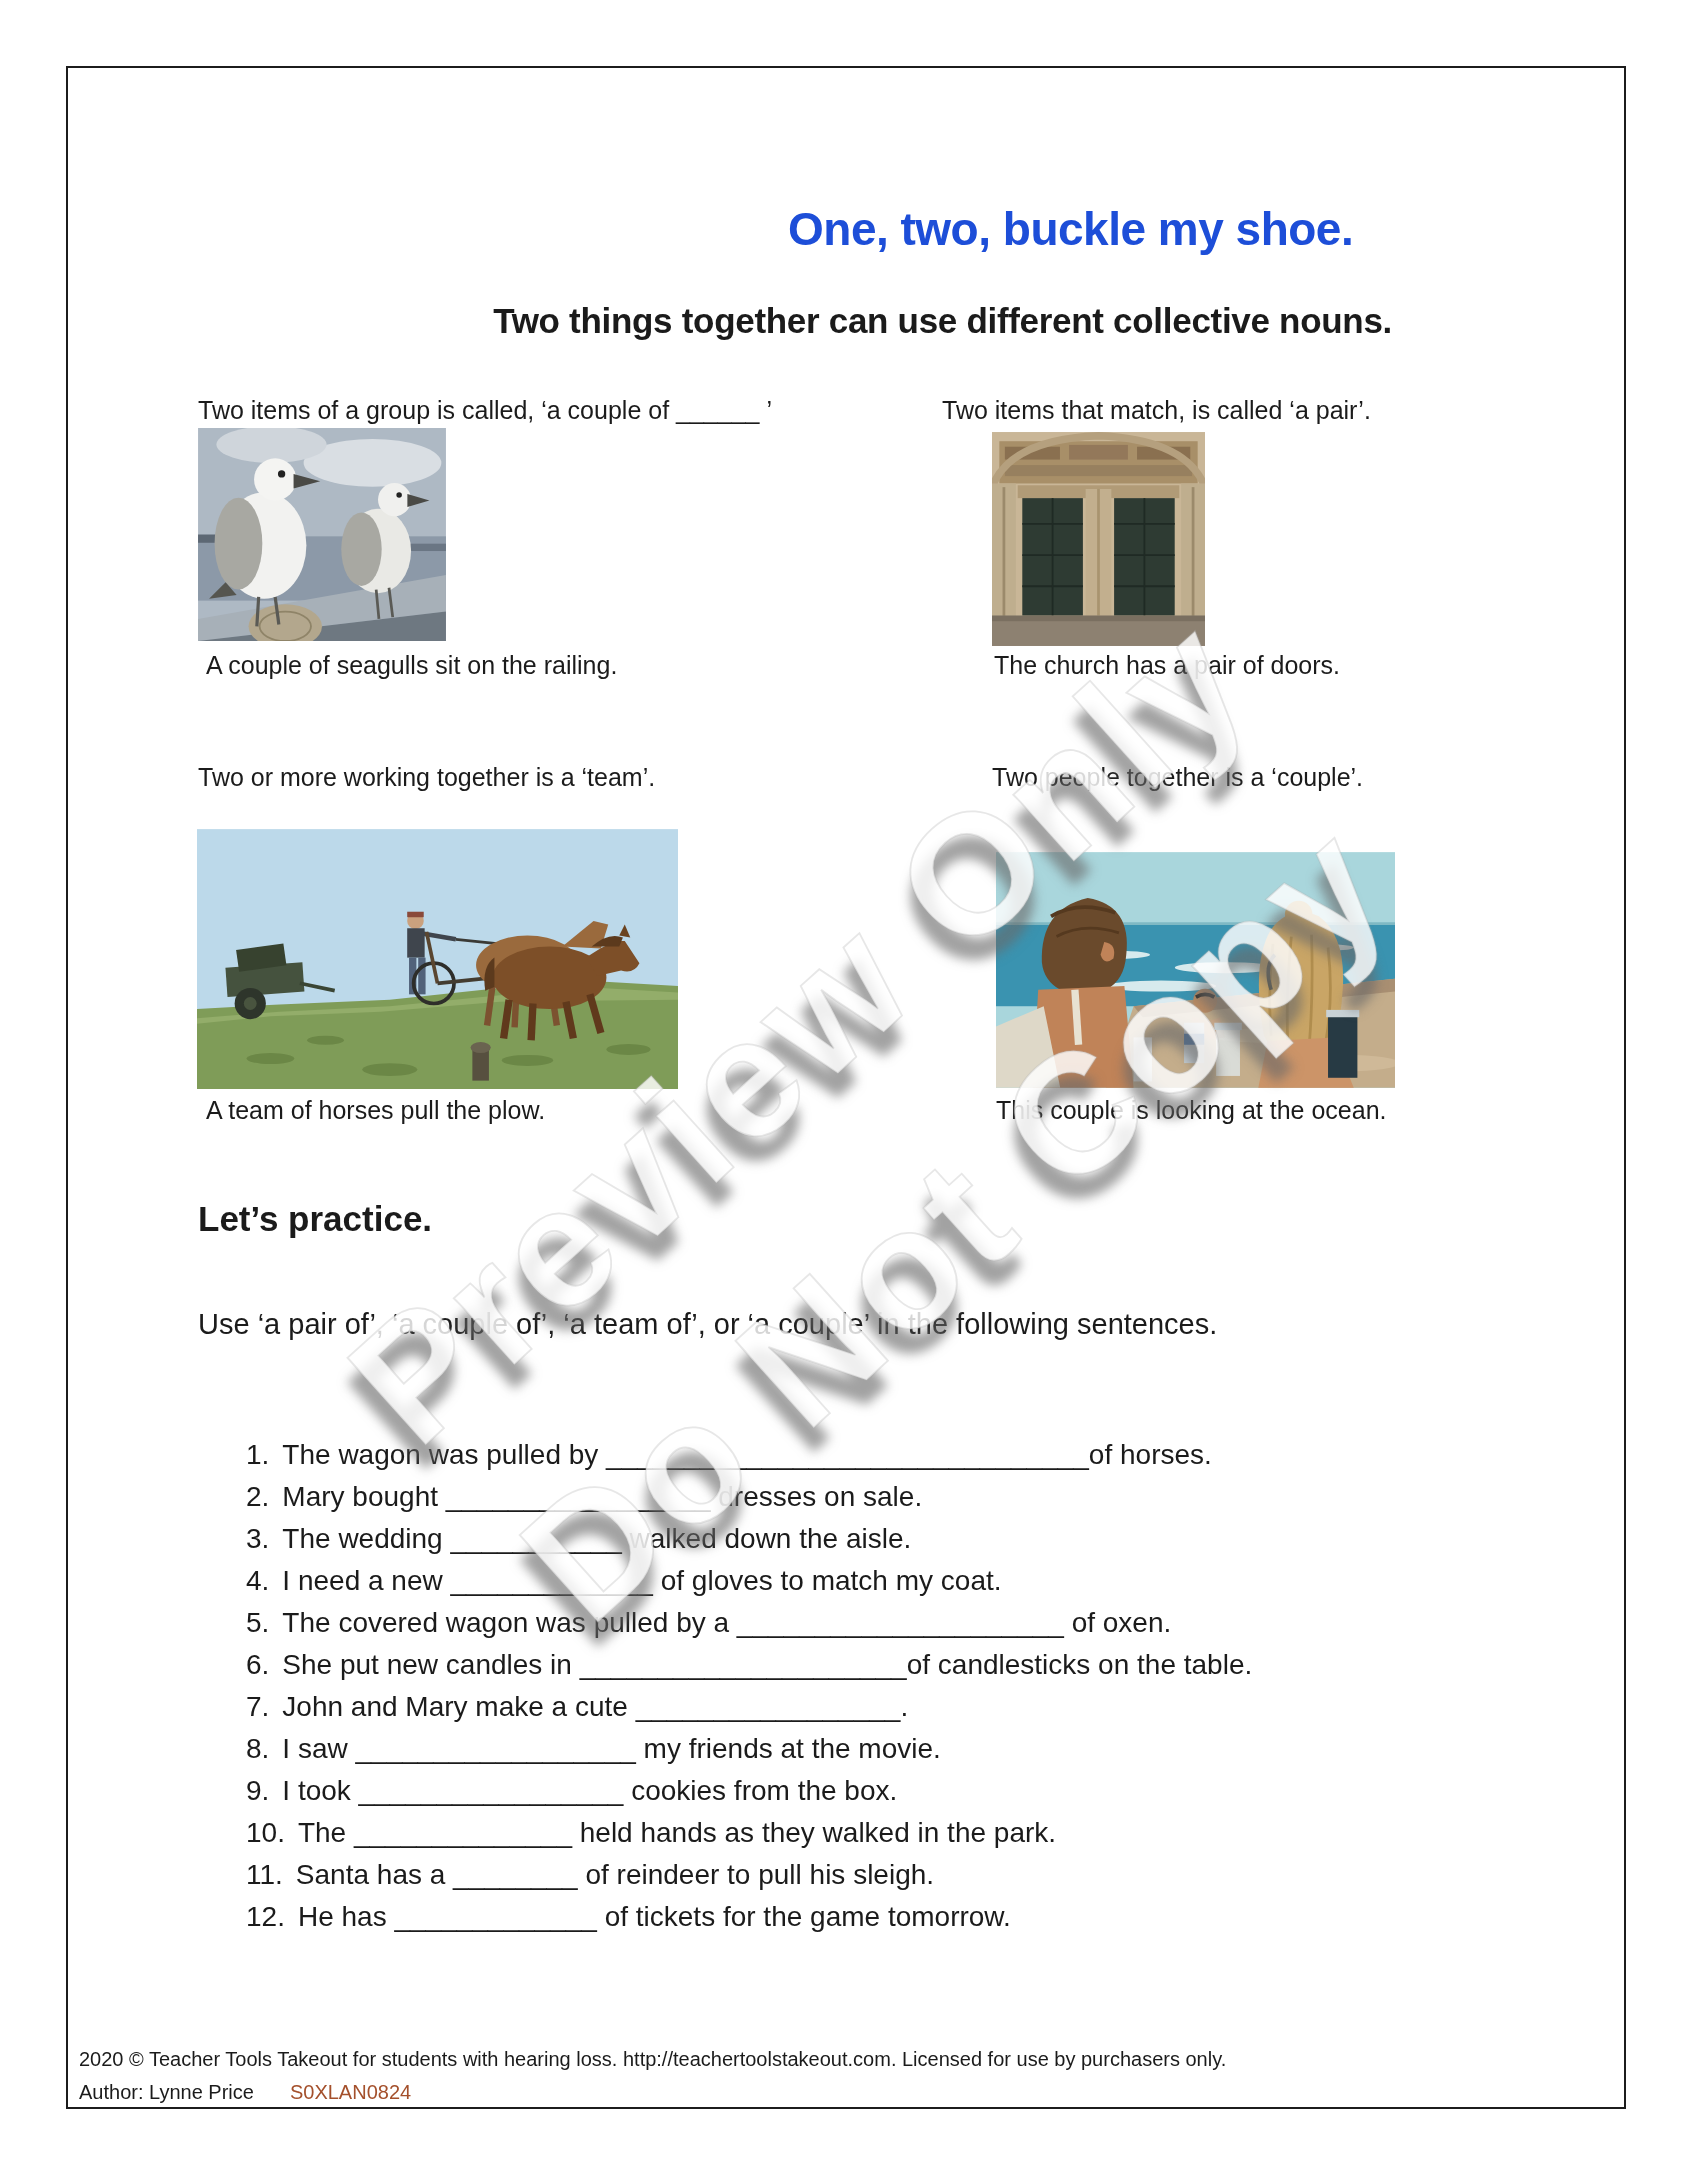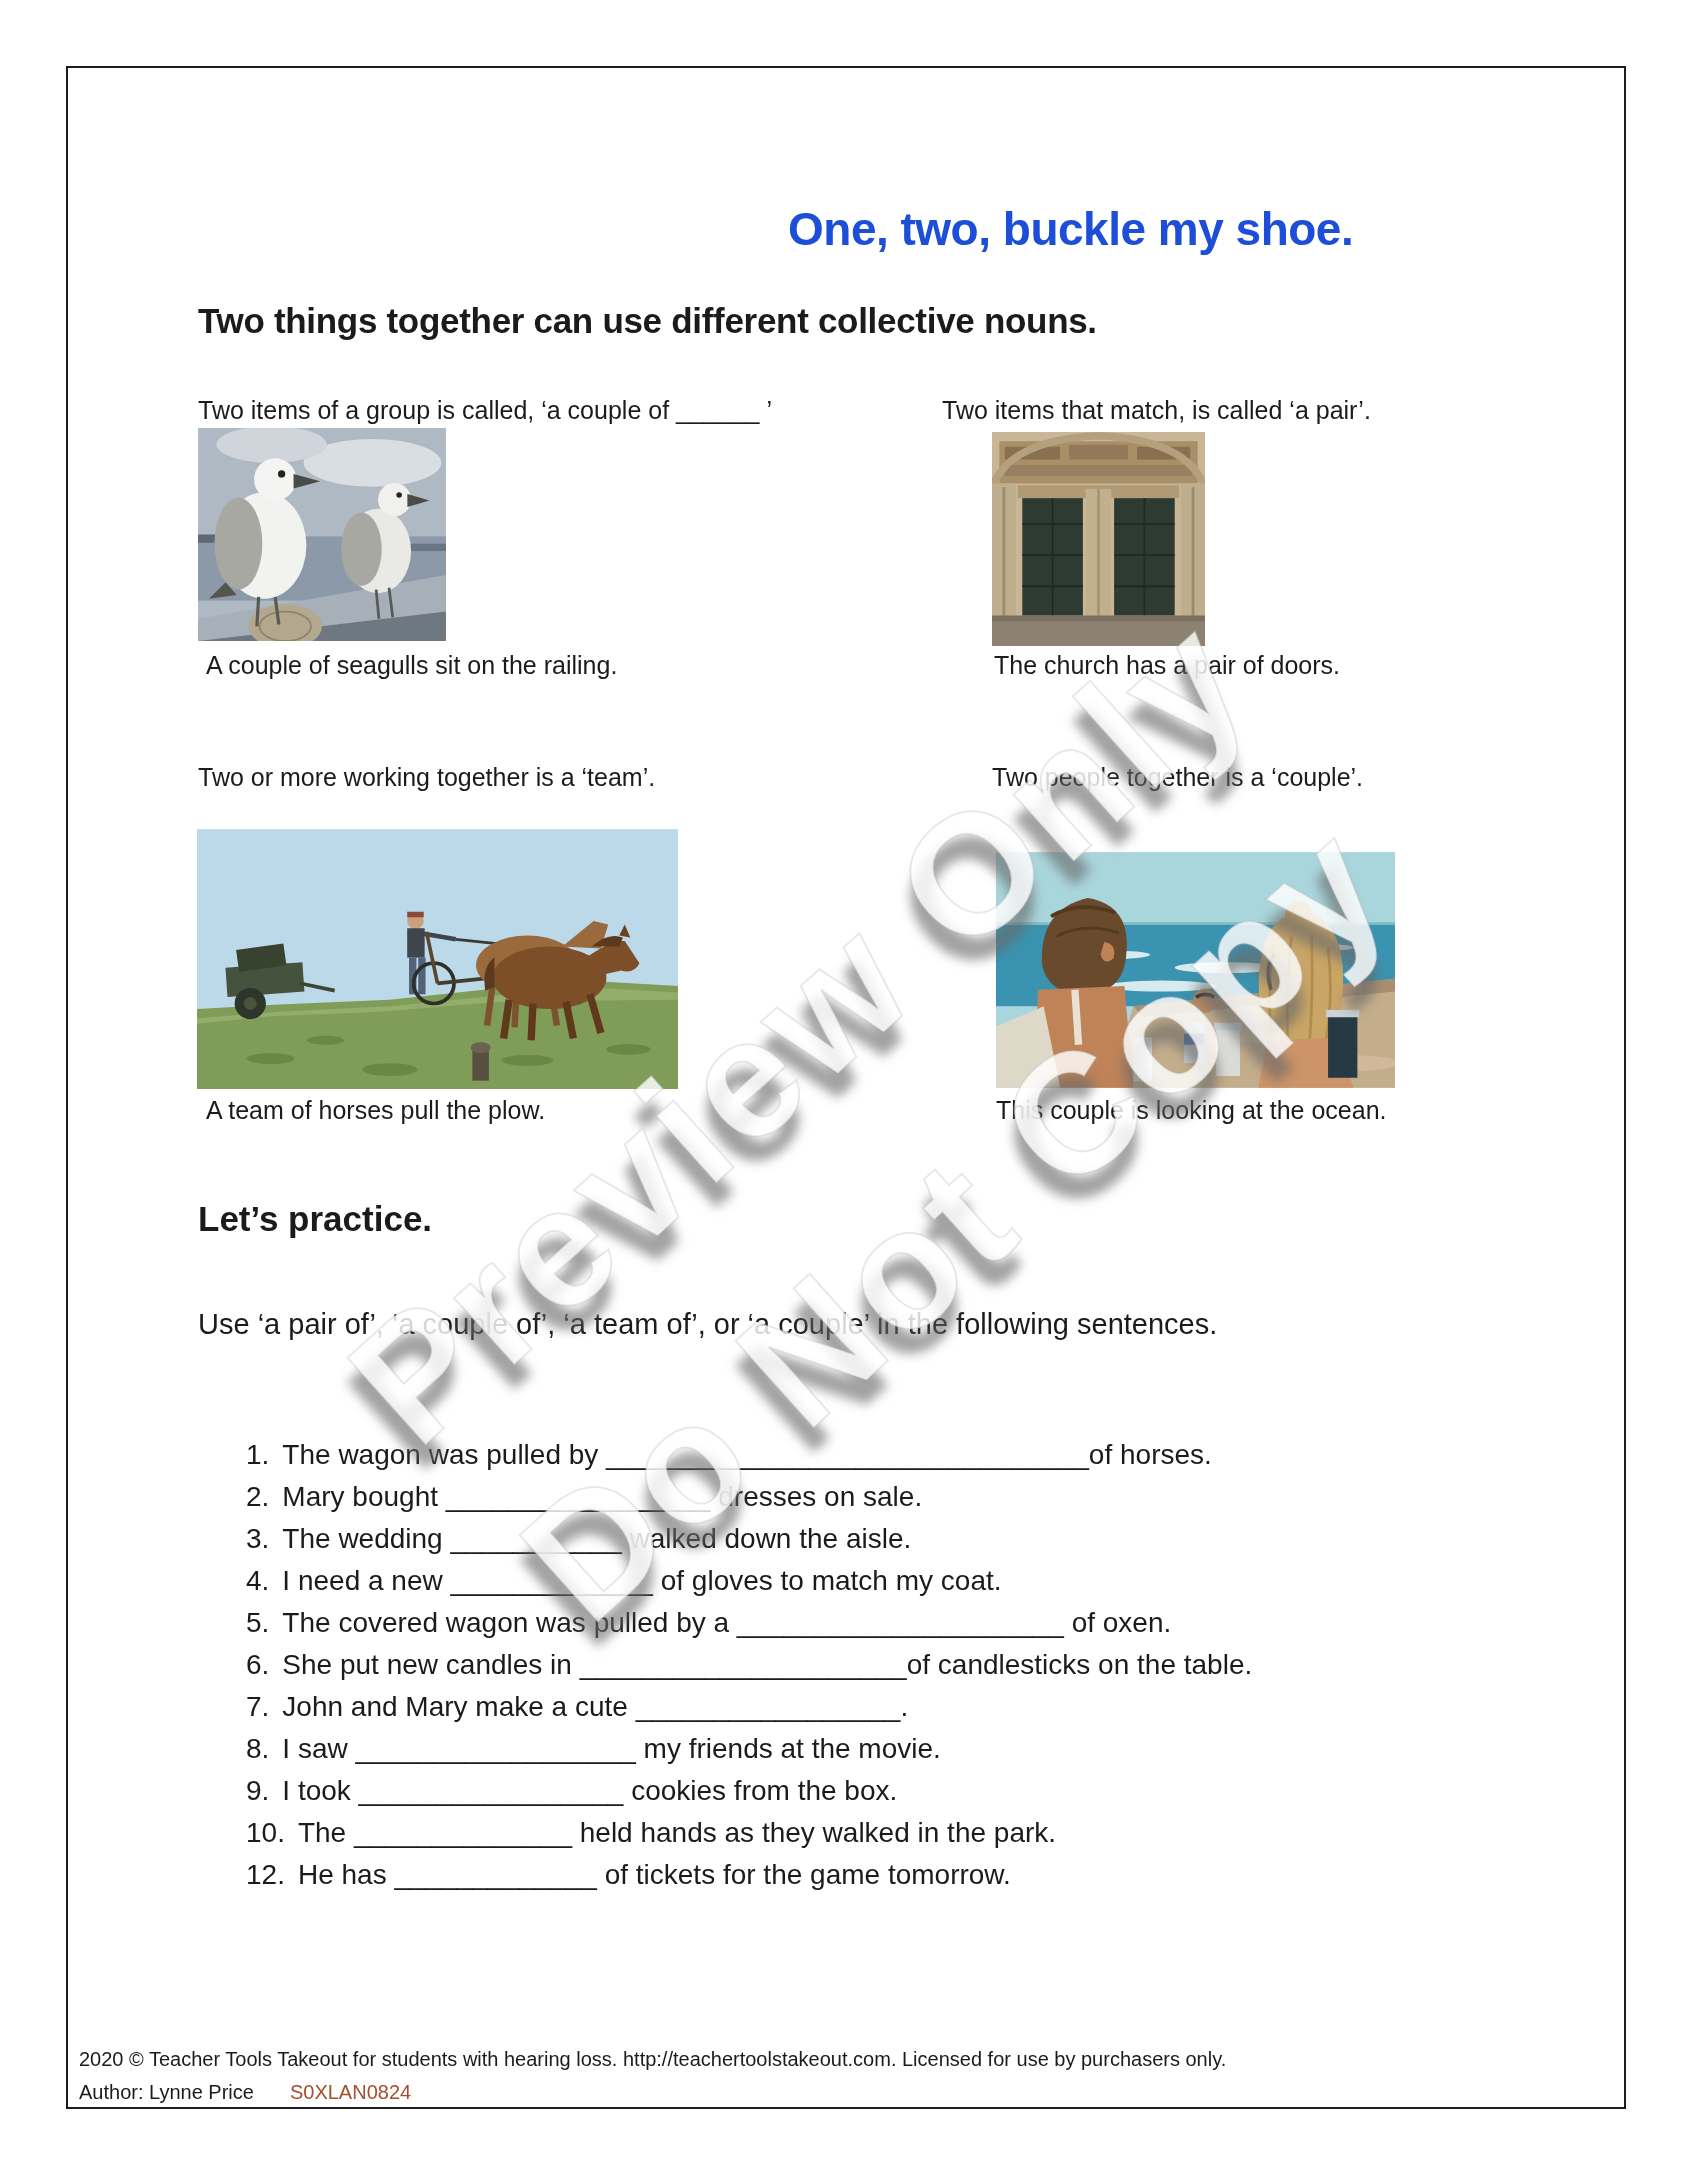--- a/index.html
+++ b/index.html
@@ -11,21 +11,21 @@
   #page-border{
     left:66px;top:66px;width:1560px;height:2043px;
     border:2.8px solid #1c1c1c;box-sizing:border-box;
   }
   #doc-title{
     left:788px;top:202px;width:661px;
     font-size:46px;font-weight:bold;letter-spacing:-0.5px;white-space:nowrap;
   }
   #main-heading{
     left:198px;top:301px;width:1194px;
-    font-size:35px;font-weight:bold;letter-spacing:-0.3px;white-space:nowrap;
+    font-size:35px;font-weight:bold;letter-spacing:-0.3px;white-space:nowrap;text-align:right;
   }
   .cell-caption{font-size:25px;white-space:nowrap;line-height:31px;}
   .photo{display:block;}
   #practice-heading{
     left:198px;top:1199px;font-size:35px;font-weight:bold;white-space:nowrap;
   }
   #instructions{
     left:198px;top:1308px;font-size:29px;white-space:nowrap;
   }
   #sentence-list{left:246px;top:1434px;width:1231px;font-size:28px;}
@@ -236,20 +236,21 @@
   <div class="sentence-row"><span class="sent-num">1.</span><span>The wagon was pulled by _______________________________of horses.</span></div>
   <div class="sentence-row"><span class="sent-num">2.</span><span>Mary bought _________________ dresses on sale.</span></div>
   <div class="sentence-row"><span class="sent-num">3.</span><span>The wedding ___________ walked down the aisle.</span></div>
   <div class="sentence-row"><span class="sent-num">4.</span><span>I need a new _____________ of gloves to match my coat.</span></div>
   <div class="sentence-row"><span class="sent-num">5.</span><span>The covered wagon was pulled by a _____________________ of oxen.</span></div>
   <div class="sentence-row"><span class="sent-num">6.</span><span>She put new candles in _____________________of candlesticks on the table.</span></div>
   <div class="sentence-row"><span class="sent-num">7.</span><span>John and Mary make a cute _________________.</span></div>
   <div class="sentence-row"><span class="sent-num">8.</span><span>I saw __________________ my friends at the movie.</span></div>
   <div class="sentence-row"><span class="sent-num">9.</span><span>I took _________________ cookies from the box.</span></div>
   <div class="sentence-row"><span class="sent-num">10.</span><span>The ______________ held hands as they walked in the park.</span></div>
+  <div class="sentence-row"><span class="sent-num">11.</span><span>Santa has a ________ of reindeer to pull his sleigh.</span></div>
   <div class="sentence-row"><span class="sent-num">12.</span><span>He has _____________ of tickets for the game tomorrow.</span></div>
 </div>
 
 <div class="abs watermark" id="wm-preview">Preview Only</div>
 <div class="abs watermark" id="wm-copy">Do Not Copy</div>
 
 <div class="abs" id="footer">
   <div id="footer-line1">2020 © Teacher Tools Takeout for students with hearing loss. http://teachertoolstakeout.com. Licensed for use by purchasers only.</div>
   <div id="footer-line2">
     <span>Author: Lynne Price</span><span id="footer-code" style="color:#A4502C;">S0XLAN0824</span>

